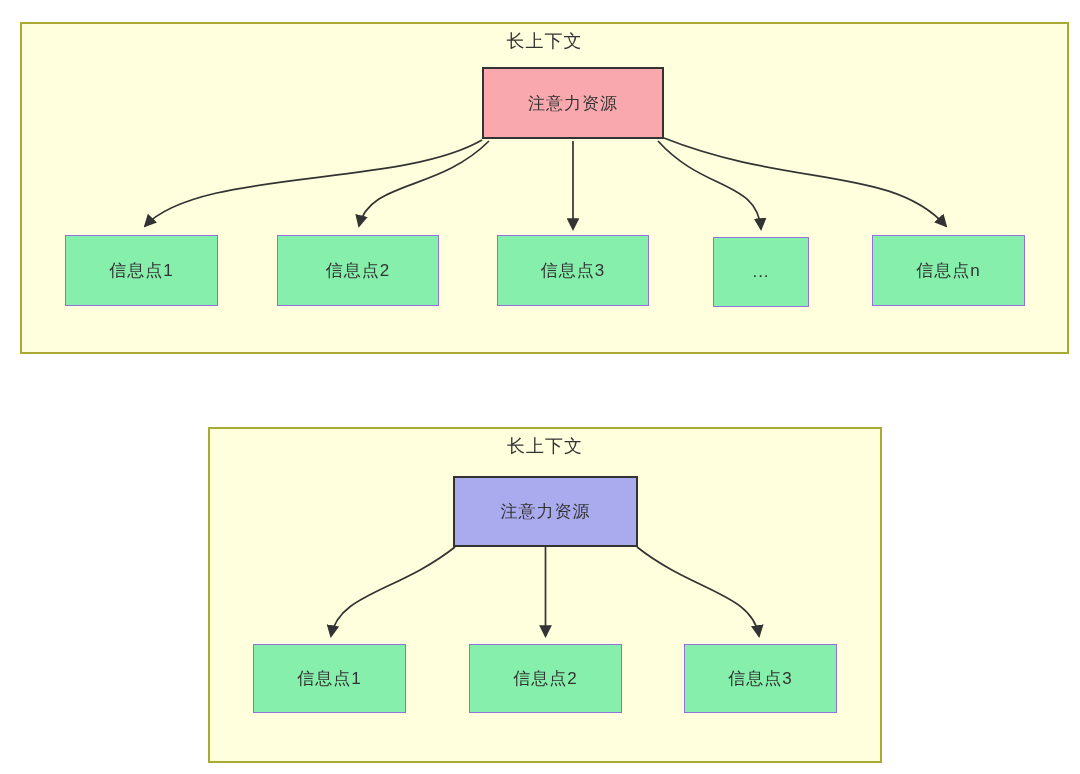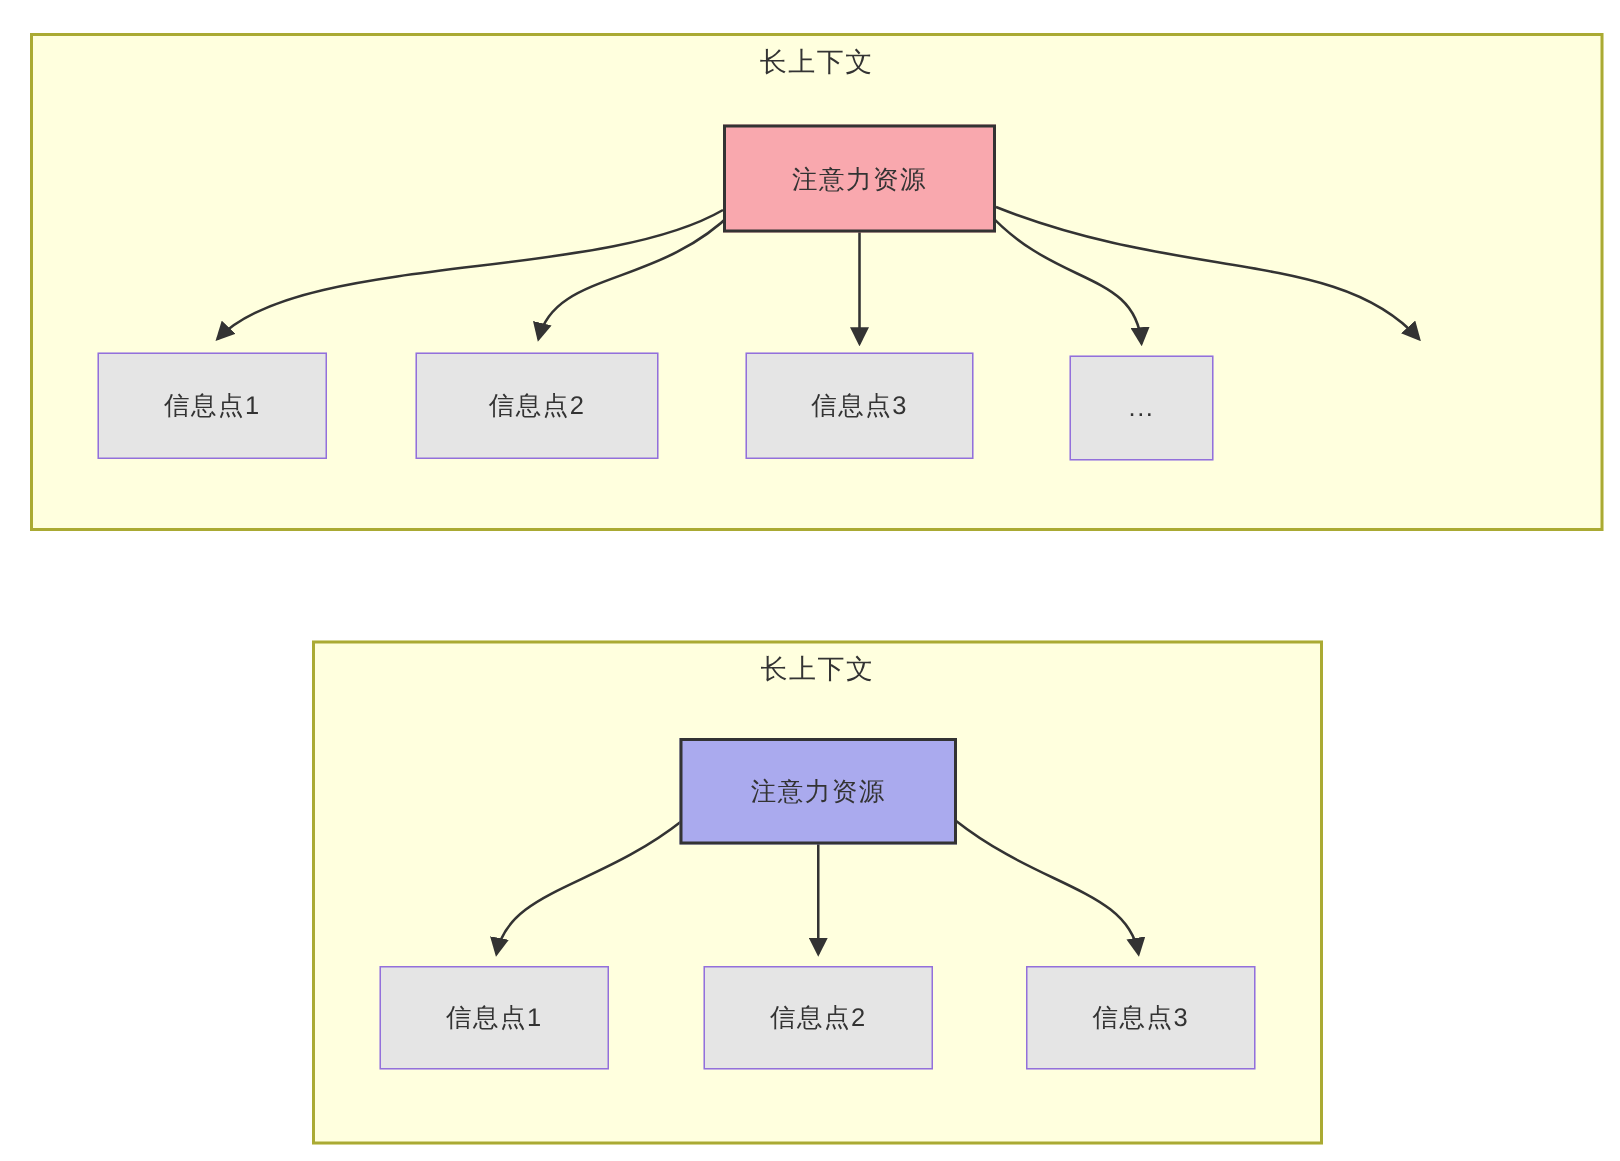--- a/index.html
+++ b/index.html
@@ -44,26 +44,25 @@
     box-sizing: border-box;
     display: flex;
     align-items: center;
     justify-content: center;
     font-size: 17px;
     color: #333333;
     letter-spacing: 1px;
   }
   .node-root {
     border: 2.5px solid #333333;
-    margin-top: 16px;
   }
   .node-root-pink { background: #f9a8ae; }
   .node-root-purple { background: #aaaaee; }
   .node-child {
-    background: #e5e5e5;
+    background: #86efac;
     border: 1.5px solid #9370db;
   }
 
   
   .g-long        { left: 20px;  top: 22px;  width: 1049px; height: 332px; }
   .n-long-root   { left: 482px; top: 67px;  width: 182px;  height: 72px; }
   .n-long-c0     { left: 65px;  top: 235px; width: 153px;  height: 71px; }
   .n-long-c1     { left: 277px; top: 235px; width: 162px;  height: 71px; }
   .n-long-c2     { left: 497px; top: 235px; width: 152px;  height: 71px; }
   .n-long-c3     { left: 713px; top: 237px; width: 96px;   height: 70px; }
@@ -105,19 +104,20 @@
       <path d="M 545.5 547 L 545.5 636" marker-end="url(#arrow)"></path>
       <path d="M 637 547 C 694 592, 752 593, 759 636" marker-end="url(#arrow)"></path>
     </g>
   </svg>
 
   <div class="node node-root node-root-pink n-long-root">注意力资源</div>
   <div class="node node-child n-long-c0">信息点1</div>
   <div class="node node-child n-long-c1">信息点2</div>
   <div class="node node-child n-long-c2">信息点3</div>
   <div class="node node-child n-long-c3">...</div>
+  <div class="node node-child n-long-c4">信息点n</div>
 
   <div class="node node-root node-root-purple n-short-root">注意力资源</div>
   <div class="node node-child n-short-c0">信息点1</div>
   <div class="node node-child n-short-c1">信息点2</div>
   <div class="node node-child n-short-c2">信息点3</div>
 
 </div>
 
 </body></html>

